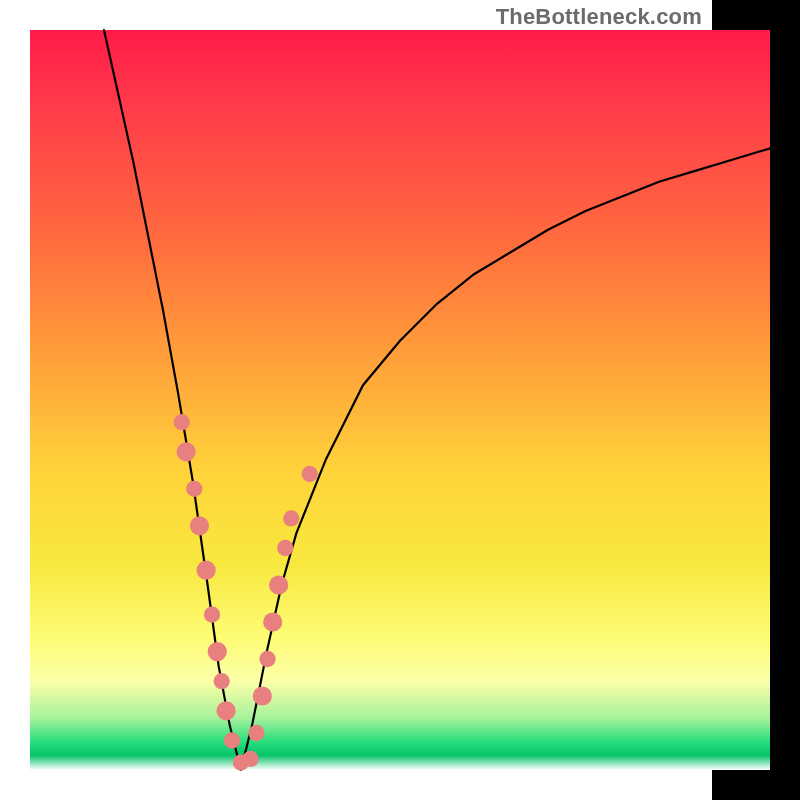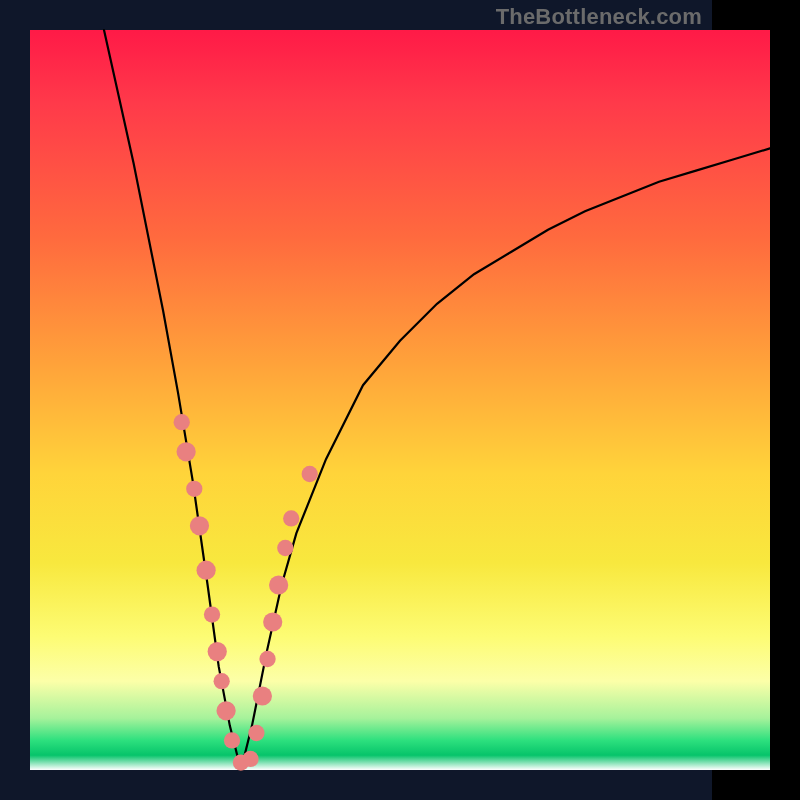--- a/index.html
+++ b/index.html
@@ -8,21 +8,21 @@
     width: 800px;
     height: 800px;
     overflow: hidden;
     background: #000;
     font-family: Arial, Helvetica, sans-serif;
   }
   .outer {
     position: relative;
     width: 712px;
     height: 800px;
-    background: #0f172a;
+    background: #ffffff;
   }
   .plot {
     position: absolute;
     left: 30px;
     top: 30px;
     width: 740px;
     height: 740px;
     
     background: linear-gradient(
       to bottom,

